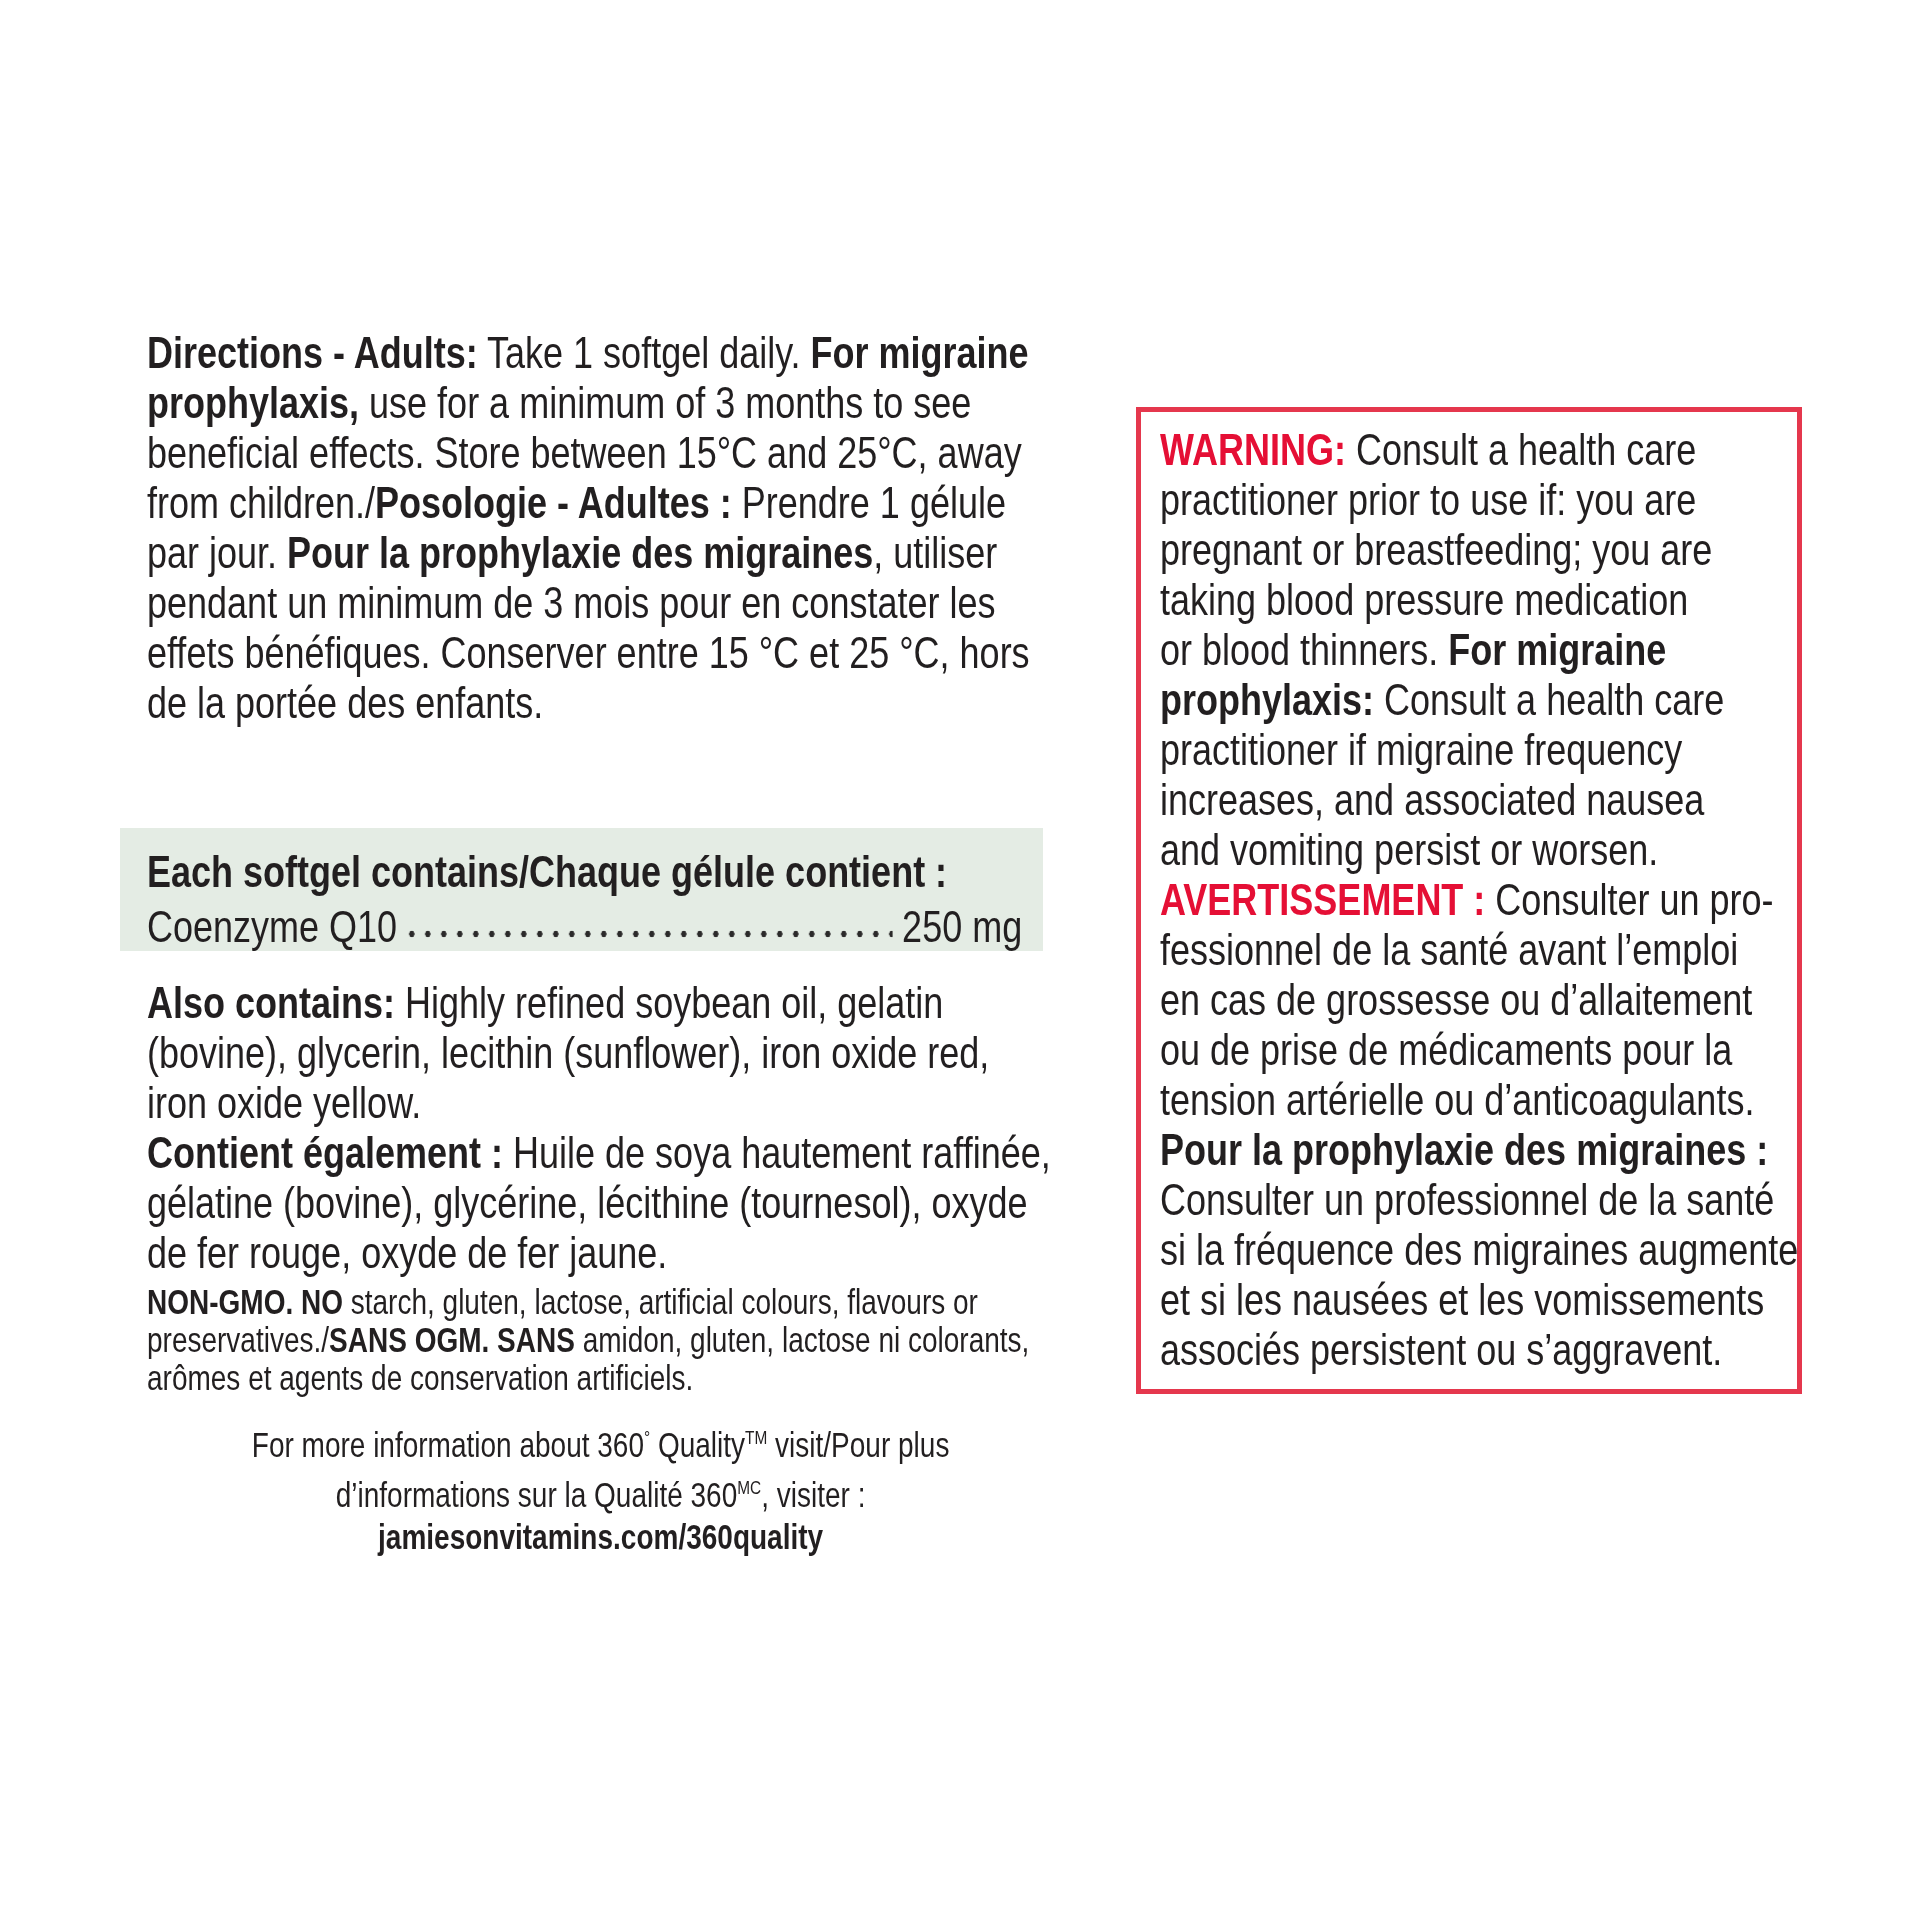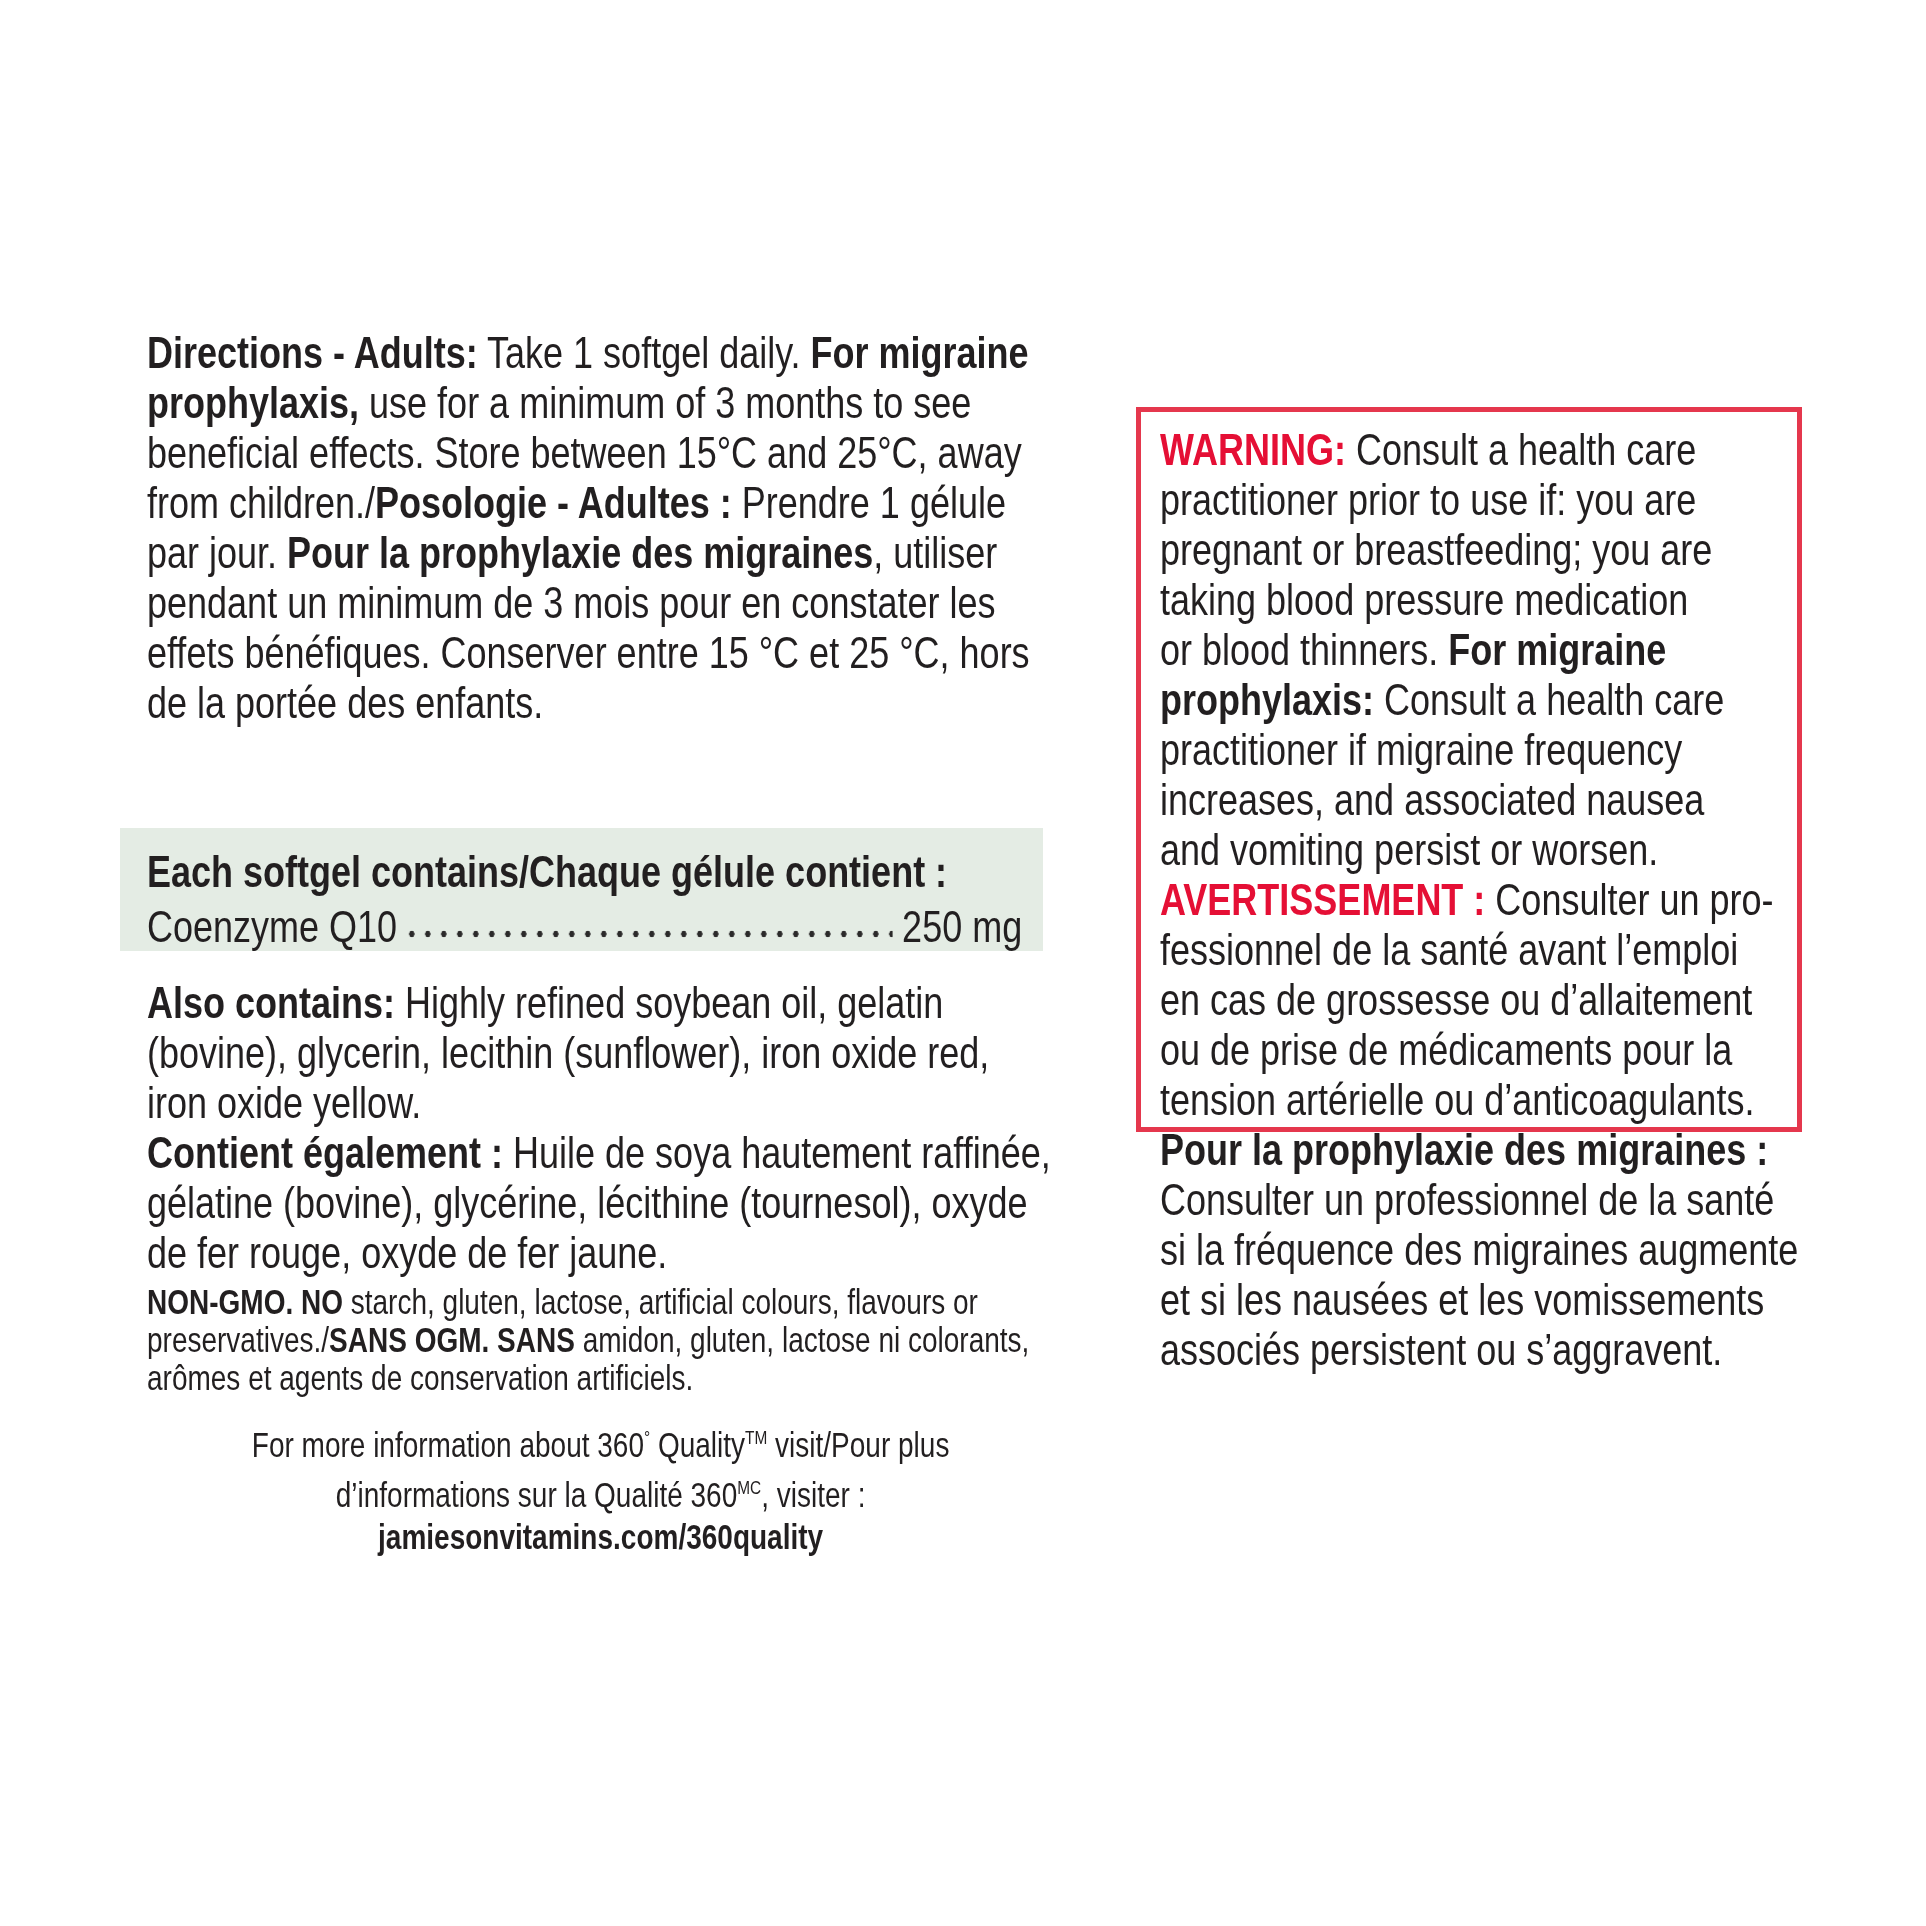--- a/index.html
+++ b/index.html
@@ -33,21 +33,21 @@
   .leader{
     flex:1;align-self:stretch;margin:0 12px 0 8px;
     background-image:radial-gradient(circle,#2b2a2a 3px,transparent 3.6px);
     background-size:20px 10px;background-repeat:repeat-x;
     background-position:0 calc(100% - 13px);
   }
   .also{left:147px;top:978px;width:1148px;font-size:45px;line-height:50px;}
   .nongmo{left:147px;top:1283px;width:1158px;font-size:35px;line-height:38px;}
   .footer{left:147px;top:1416px;width:1134px;font-size:35px;line-height:43px;text-align:center;}
   .warning{
-    left:1136px;top:407px;width:666px;height:725px;
+    left:1136px;top:407px;width:666px;height:987px;
     border:5px solid var(--border);box-sizing:border-box;background:var(--bg);
   }
   .warn-text{position:absolute;left:19px;top:13px;width:792px;font-size:45px;line-height:50px;}
 </style>
 </head>
 <body>
 
 <div>
 
   <div class="block greenband"></div>

